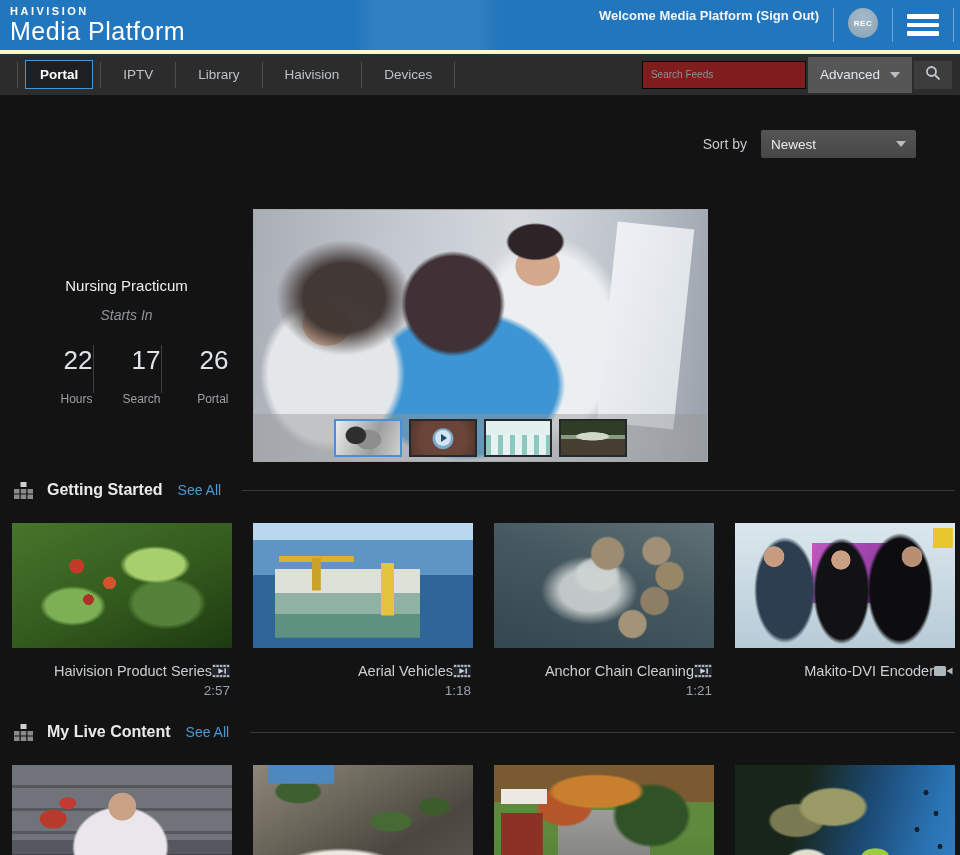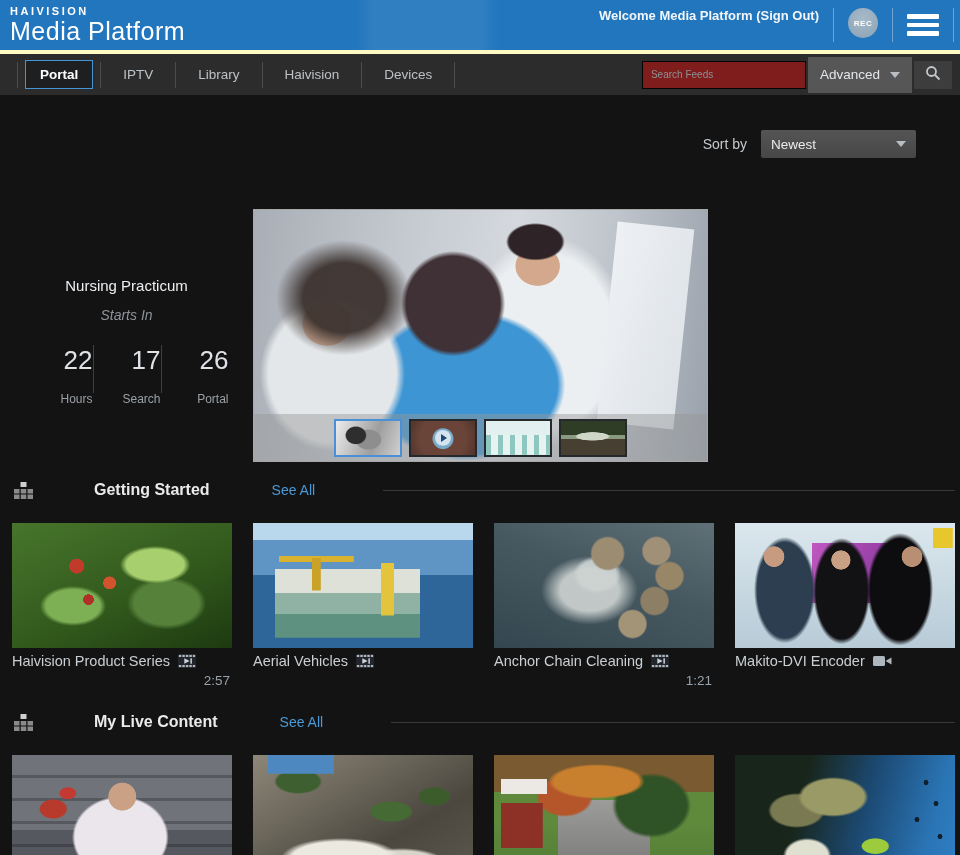--- a/index.html
+++ b/index.html
@@ -116,29 +116,29 @@
       border-left:6px solid #1d4a6e; border-top:4px solid transparent; border-bottom:4px solid transparent; }
   .ct-hospital-ward{ background:
       repeating-linear-gradient(90deg, #8ec7bf 0 5px, #e6f3f1 5px 12px) 0 100% / 100% 58% no-repeat,
       linear-gradient(180deg,#e2f1ef 0 42%, #c0e0da 42%); }
   .ct-lake{ background:
       radial-gradient(ellipse closest-side, #cfd8c8 88%, rgba(207,216,200,0)) 50% 44% / 55% 26% no-repeat,
       linear-gradient(180deg,#2f3d26 0 40%, #8a9a80 40% 52%, #463f32 52% 100%); }
   
   .section{ margin-top:16px; }
   .section + .section{ margin-top:21px; }
-  .section-header{ display:flex; align-items:center; margin:0 5px 0 14px; height:24px;gap:47px; }
+  .section-header{ display:flex; align-items:center; margin:0 5px 0 14px; height:24px; }
   .section-icon{ display:flex; }
   .section-title{ margin-left:14px; font-size:16px; font-weight:bold; color:#eaeaec; }
   .see-all{ margin-left:15px; font-size:14px; color:#4a9ad8; cursor:pointer; text-decoration:none; }
   .section-line{ flex:1; height:1px; background:#383838; margin-left:21px; }
   .cards-row{ display:flex; gap:21px; margin:21px 12px 0 12px; }
   .card{ width:220px; cursor:pointer; }
   .card-thumb{ width:220px; height:125px; }
-  .card-meta{ display:flex; align-items:center; justify-content:flex-start; margin-top:4px; height:18px;gap:8px; }
+  .card-meta{ display:flex; align-items:center; justify-content:flex-end; margin-top:14px; height:18px; }
   .card-title{ font-size:14.5px; color:#c9cfd3; }
   .card-icon{ display:flex; padding-right:2px; }
   .card-duration{ text-align:right; font-size:13.5px; color:#97a2ac; margin-top:3px; padding-right:2px; min-height:16px; }
   
   .thumb-jungle{ background:
       radial-gradient(circle closest-side, #c23b2a 94%, rgba(194,59,42,0)) 28% 32% / 7% 13% no-repeat,
       radial-gradient(circle closest-side, #d2542e 94%, rgba(210,84,46,0)) 44% 48% / 6% 11% no-repeat,
       radial-gradient(circle closest-side, #b03028 94%, rgba(176,48,40,0)) 34% 62% / 5% 9% no-repeat,
       radial-gradient(ellipse closest-side, #a7cf6d 82%, rgba(167,207,109,0)) 72% 26% / 32% 30% no-repeat,
       radial-gradient(ellipse closest-side, #7db054 82%, rgba(125,176,84,0)) 18% 74% / 30% 32% no-repeat,
@@ -354,20 +354,21 @@
                   <rect x="0.8" y="11" width="2.5" height="2.1" fill="#aeb6be"></rect>
                   <rect x="4.3" y="11" width="2.5" height="2.1" fill="#aeb6be"></rect>
                   <rect x="7.8" y="11" width="2.5" height="2.1" fill="#aeb6be"></rect>
                   <rect x="11.3" y="11" width="2.5" height="2.1" fill="#aeb6be"></rect>
                   <rect x="14.8" y="11" width="2.4" height="2.1" fill="#aeb6be"></rect>
                   <polygon points="6.3,4.3 11.6,7 6.3,9.7" fill="#ced4da"></polygon>
                   <rect x="12.4" y="4.3" width="1.5" height="5.4" fill="#ced4da"></rect>
                 </svg>
               </span>
             </div>
+            <div class="card-duration">1:18</div>
           </div>
           <div class="card">
             <div class="card-thumb thumb-anchor-chain"></div>
             <div class="card-meta">
               <span class="card-title">Anchor Chain Cleaning</span>
               <span class="card-icon">
                 <svg width="18" height="14" viewBox="0 0 18 14">
                   <rect width="18" height="14" rx="1.5" fill="#22262c"></rect>
                   <rect x="0.8" y="0.9" width="2.5" height="2.1" fill="#aeb6be"></rect>
                   <rect x="4.3" y="0.9" width="2.5" height="2.1" fill="#aeb6be"></rect>

